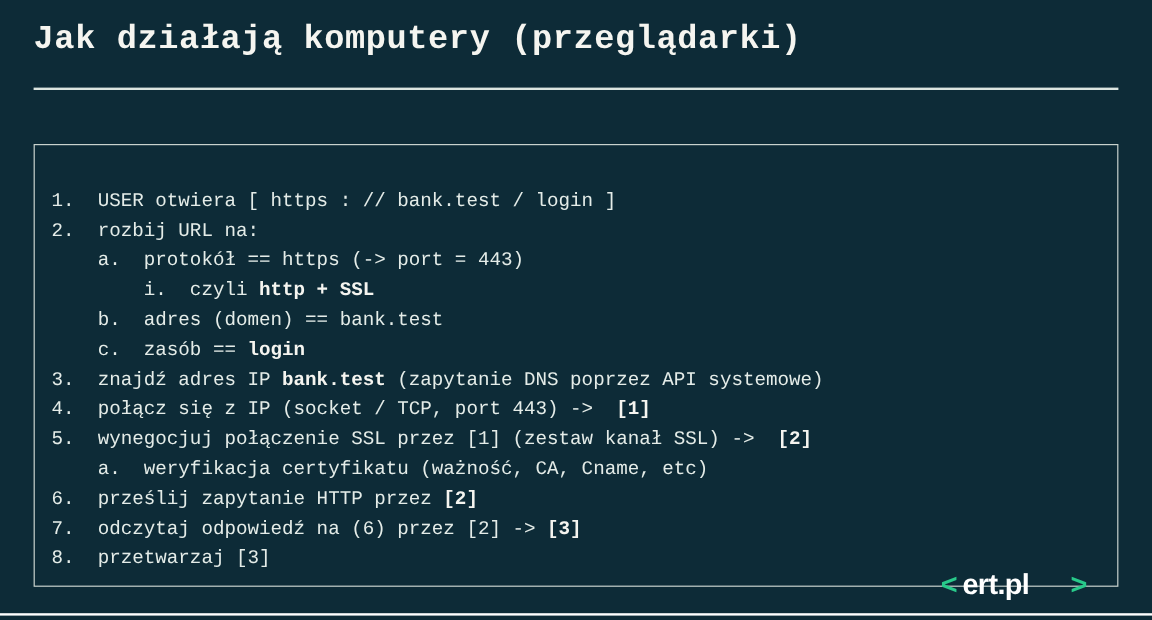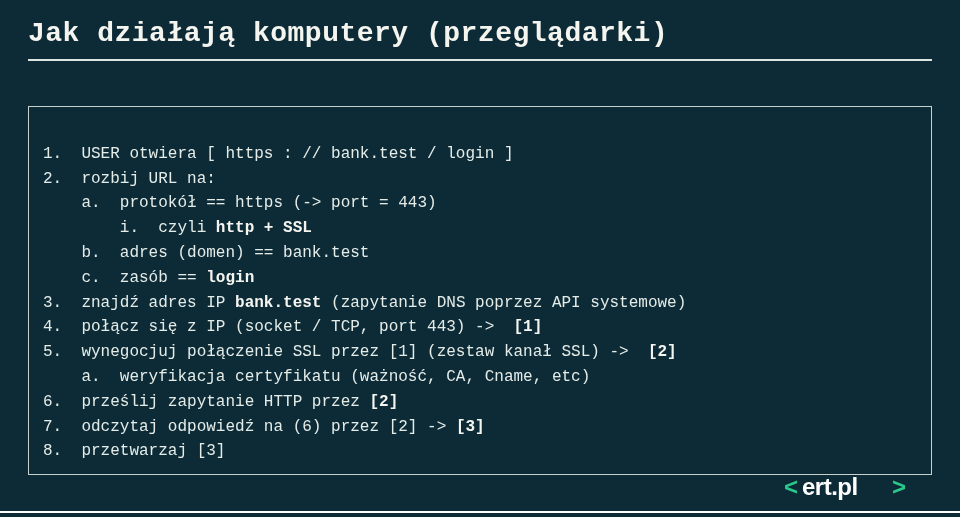--- a/index.html
+++ b/index.html
@@ -9,21 +9,21 @@
     font-family: "Courier New", Courier, monospace;
     color: #fff;
     padding: 18px 28px 0 28px;
     position: relative;
   }
   .title {
     font-size: 28px;
     font-weight: bold;
     color: #f5f5f0;
     letter-spacing: 0.5px;
-    padding-bottom: 10px;
+    padding-bottom: 24px;
   }
   .hr {
     border: none;
     border-top: 2px solid #dce5e0;
     margin-bottom: 24px;
   }
   .content-box {
     border: 1px solid #c8d2cd;
     padding: 10px 14px 10px 14px;
     font-size: 16px;

